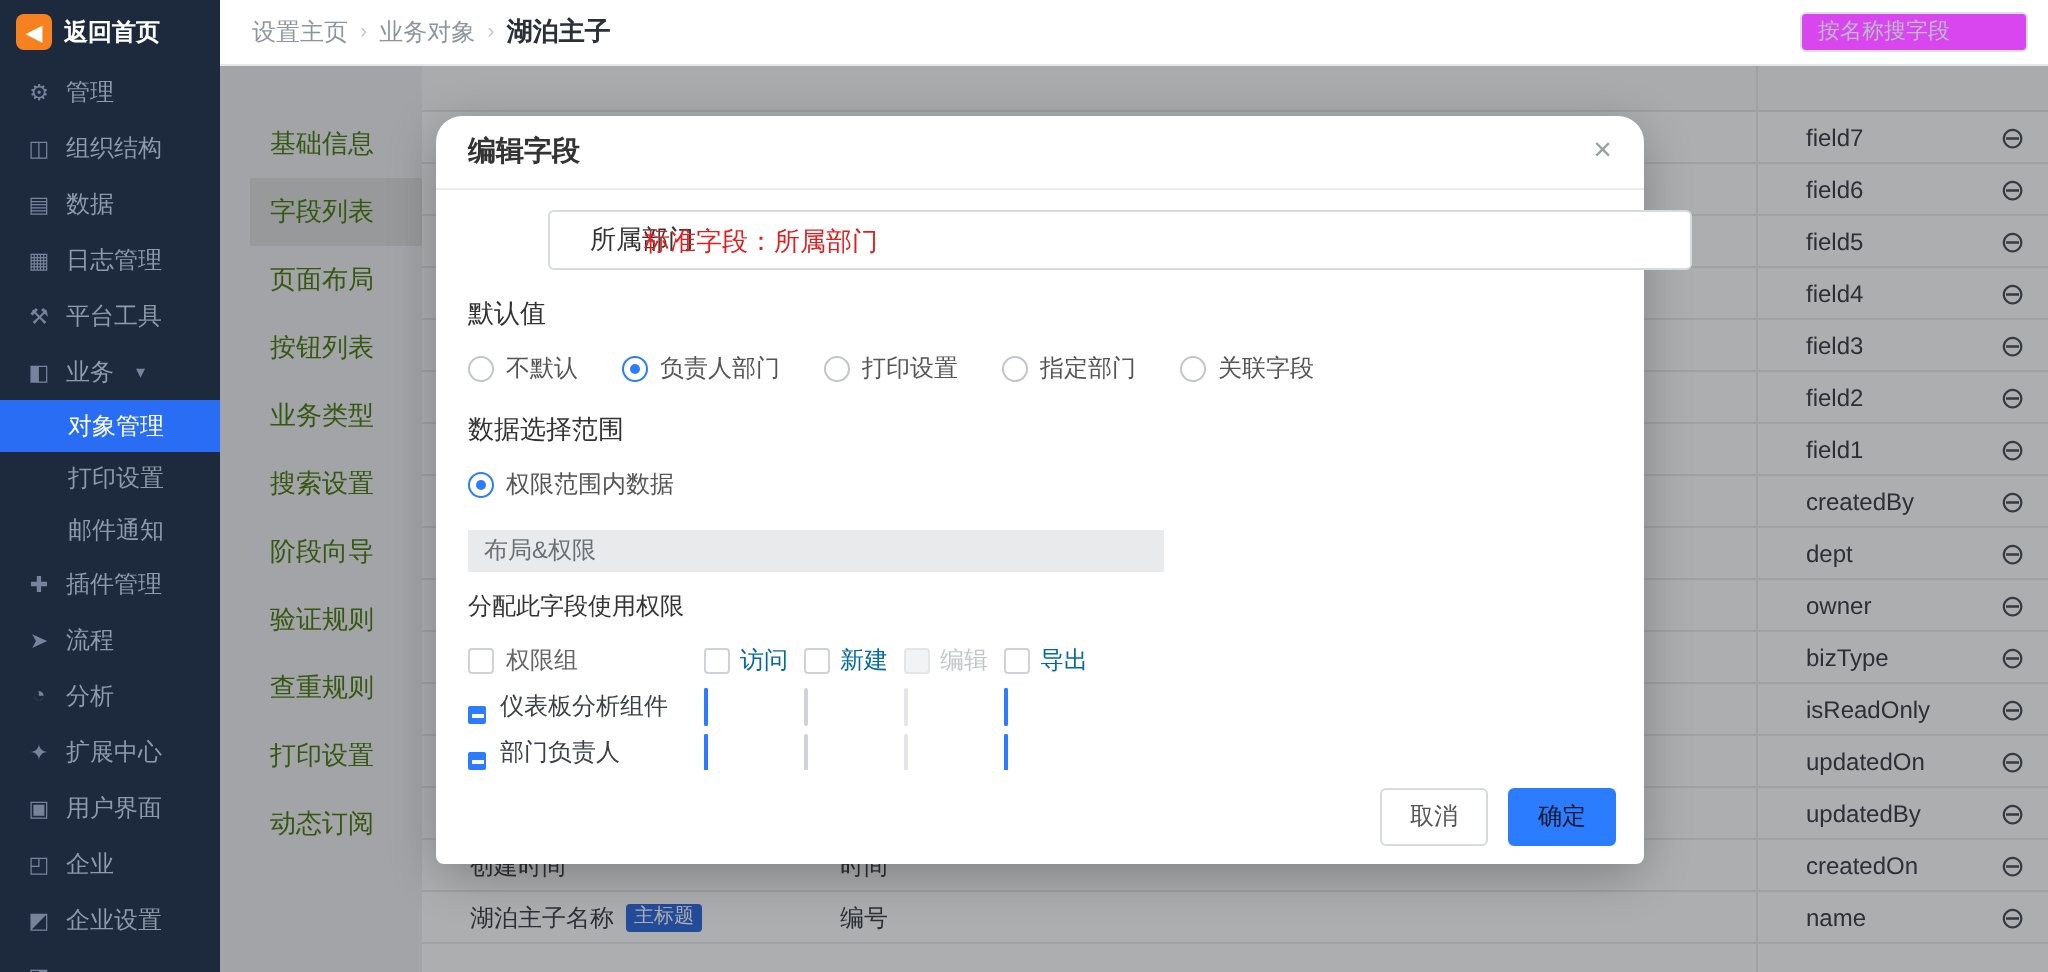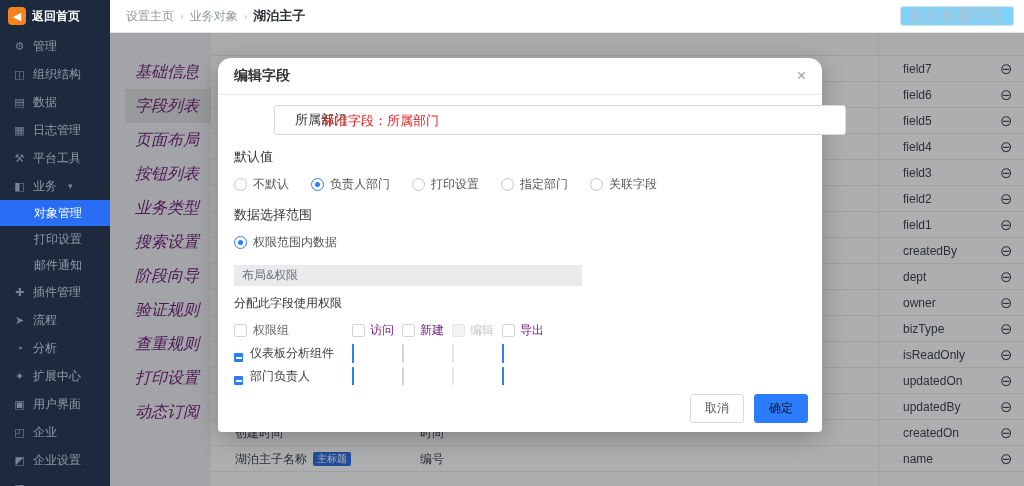--- a/index.html
+++ b/index.html
@@ -18,27 +18,27 @@
   .submenu-item { display:flex; align-items:center; height:26px; padding-left:34px; color:#8d9aab; font-size:12px; cursor:pointer; white-space:nowrap; }
   .submenu-item.active { background:#2a6df5; color:#fff; }
 
   
   .app-header { position:absolute; left:110px; top:0; right:0; height:33px; background:#fff;
     border-bottom:1px solid #e6e6e6; z-index:30; display:flex; align-items:center; padding:0 10px 0 16px;justify-content:center; }
   .crumb { font-size:12px; color:#8f959e; cursor:pointer; }
   .crumb-sep { margin:0 6px; color:#c3c7cc; font-size:11px; }
   .crumb-current { font-size:13px; color:#2b3038; font-weight:bold; }
   .search-input { margin-left:auto; width:114px; height:20px; border:1px solid #dcdfe3; border-radius:3px;
-    font-size:16px; padding:0 8px; color:#333; background:#7dd3fc; outline:none;font-family:Liberation Serif, serif; }
+    font-size:11px; padding:0 8px; color:#333; background:#d946ef; outline:none;font-family:Liberation Serif, serif; }
   .search-input::placeholder { color:#b9bec5; }
 
   
   .content { position:absolute; left:110px; top:33px; right:0; bottom:0; background:#eef0f3; z-index:10; }
   .subnav { position:absolute; left:15px; top:22px; width:86px; }
-  .subnav-item { height:34px; line-height:34px; padding-left:10px; font-size:16px; color:#701a75; cursor:pointer; white-space:nowrap;font-style:italic; }
+  .subnav-item { height:34px; line-height:34px; padding-left:10px; font-size:13px; color:#4d7c0f; cursor:pointer; white-space:nowrap; }
   .subnav-item.active { background:#e0e0e0; }
 
   .table-panel { position:absolute; left:101px; top:0; right:0; bottom:0; background:#fff; overflow:hidden; }
   .table-head { height:23px; background:#fafafa; border-bottom:1px solid #e8e8e8; }
   .vline { position:absolute; left:667px; top:0; bottom:0; border-left:1px solid #ececec; }
   .t-row { position:relative; height:26px; border-bottom:1px solid #ececec; }
   .t-name { position:absolute; left:24px; top:0; height:26px; display:flex; align-items:center; font-size:12px; color:#3c4046; }
   .t-type { position:absolute; left:209px; top:0; height:26px; display:flex; align-items:center; font-size:12px; color:#3c4046; }
   .t-api  { position:absolute; left:692px; top:0; height:26px; display:flex; align-items:center; font-size:12px; color:#3c4046; }
   .t-icon { position:absolute; left:789px; top:0; height:26px; display:flex; align-items:center; font-size:15px; color:#4a4f55; cursor:pointer; }
@@ -65,21 +65,21 @@
   .radio.selected .rdot { border-color:#2b7cff; }
   .radio.selected .rdot::after { content:""; position:absolute; left:3px; top:3px; width:5px; height:5px; border-radius:50%; background:#2b7cff; }
 
   .layout-bar { margin-top:14px; width:348px; background:#e9eaec; color:#6b7077; font-size:12px; padding:2px 8px; }
   .perm-title { margin:9px 0 6px; font-size:12px; color:#333; }
   .perm-table { width:348px; }
   .perm-head, .perm-row { display:flex; align-items:center; }
   .perm-head { height:24px; }
   .perm-row { height:23px; }
   .col-group { width:118px; display:flex; gap:6px; align-items:center; font-size:12px; color:#666; }
-  .col { width:50px; display:flex; gap:5px; align-items:center; font-size:12px; color:#701a75; }
+  .col { width:50px; display:flex; gap:5px; align-items:center; font-size:12px; color:#0369a1; }
   .col.disabled { color:#c2c6cc; }
   .row-label { width:118px; display:flex; align-items:flex-end; gap:7px; font-size:12px; color:#3c4046; }
   .cell { width:50px; }
   .cb { width:13px; height:13px; border:1px solid #cfd3d8; border-radius:2px; background:#fff; position:relative; flex:none; cursor:pointer; }
   .cb.checked { background:#2b7cff; border-color:#2b7cff; }
   .cb.checked::after { content:""; position:absolute; left:4px; top:1px; width:3px; height:7px;
     border:solid #fff; border-width:0 2px 2px 0; transform:rotate(45deg); }
   .cb.disabled { background:#f2f3f5; border-color:#e3e5e8; cursor:not-allowed; }
   .mini { width:9px; height:9px; background:#2b7cff; border-radius:1px; position:relative; flex:none; cursor:pointer; }
   .mini::after { content:""; position:absolute; left:1.5px; top:3.5px; width:6px; height:2px; background:#fff; }

